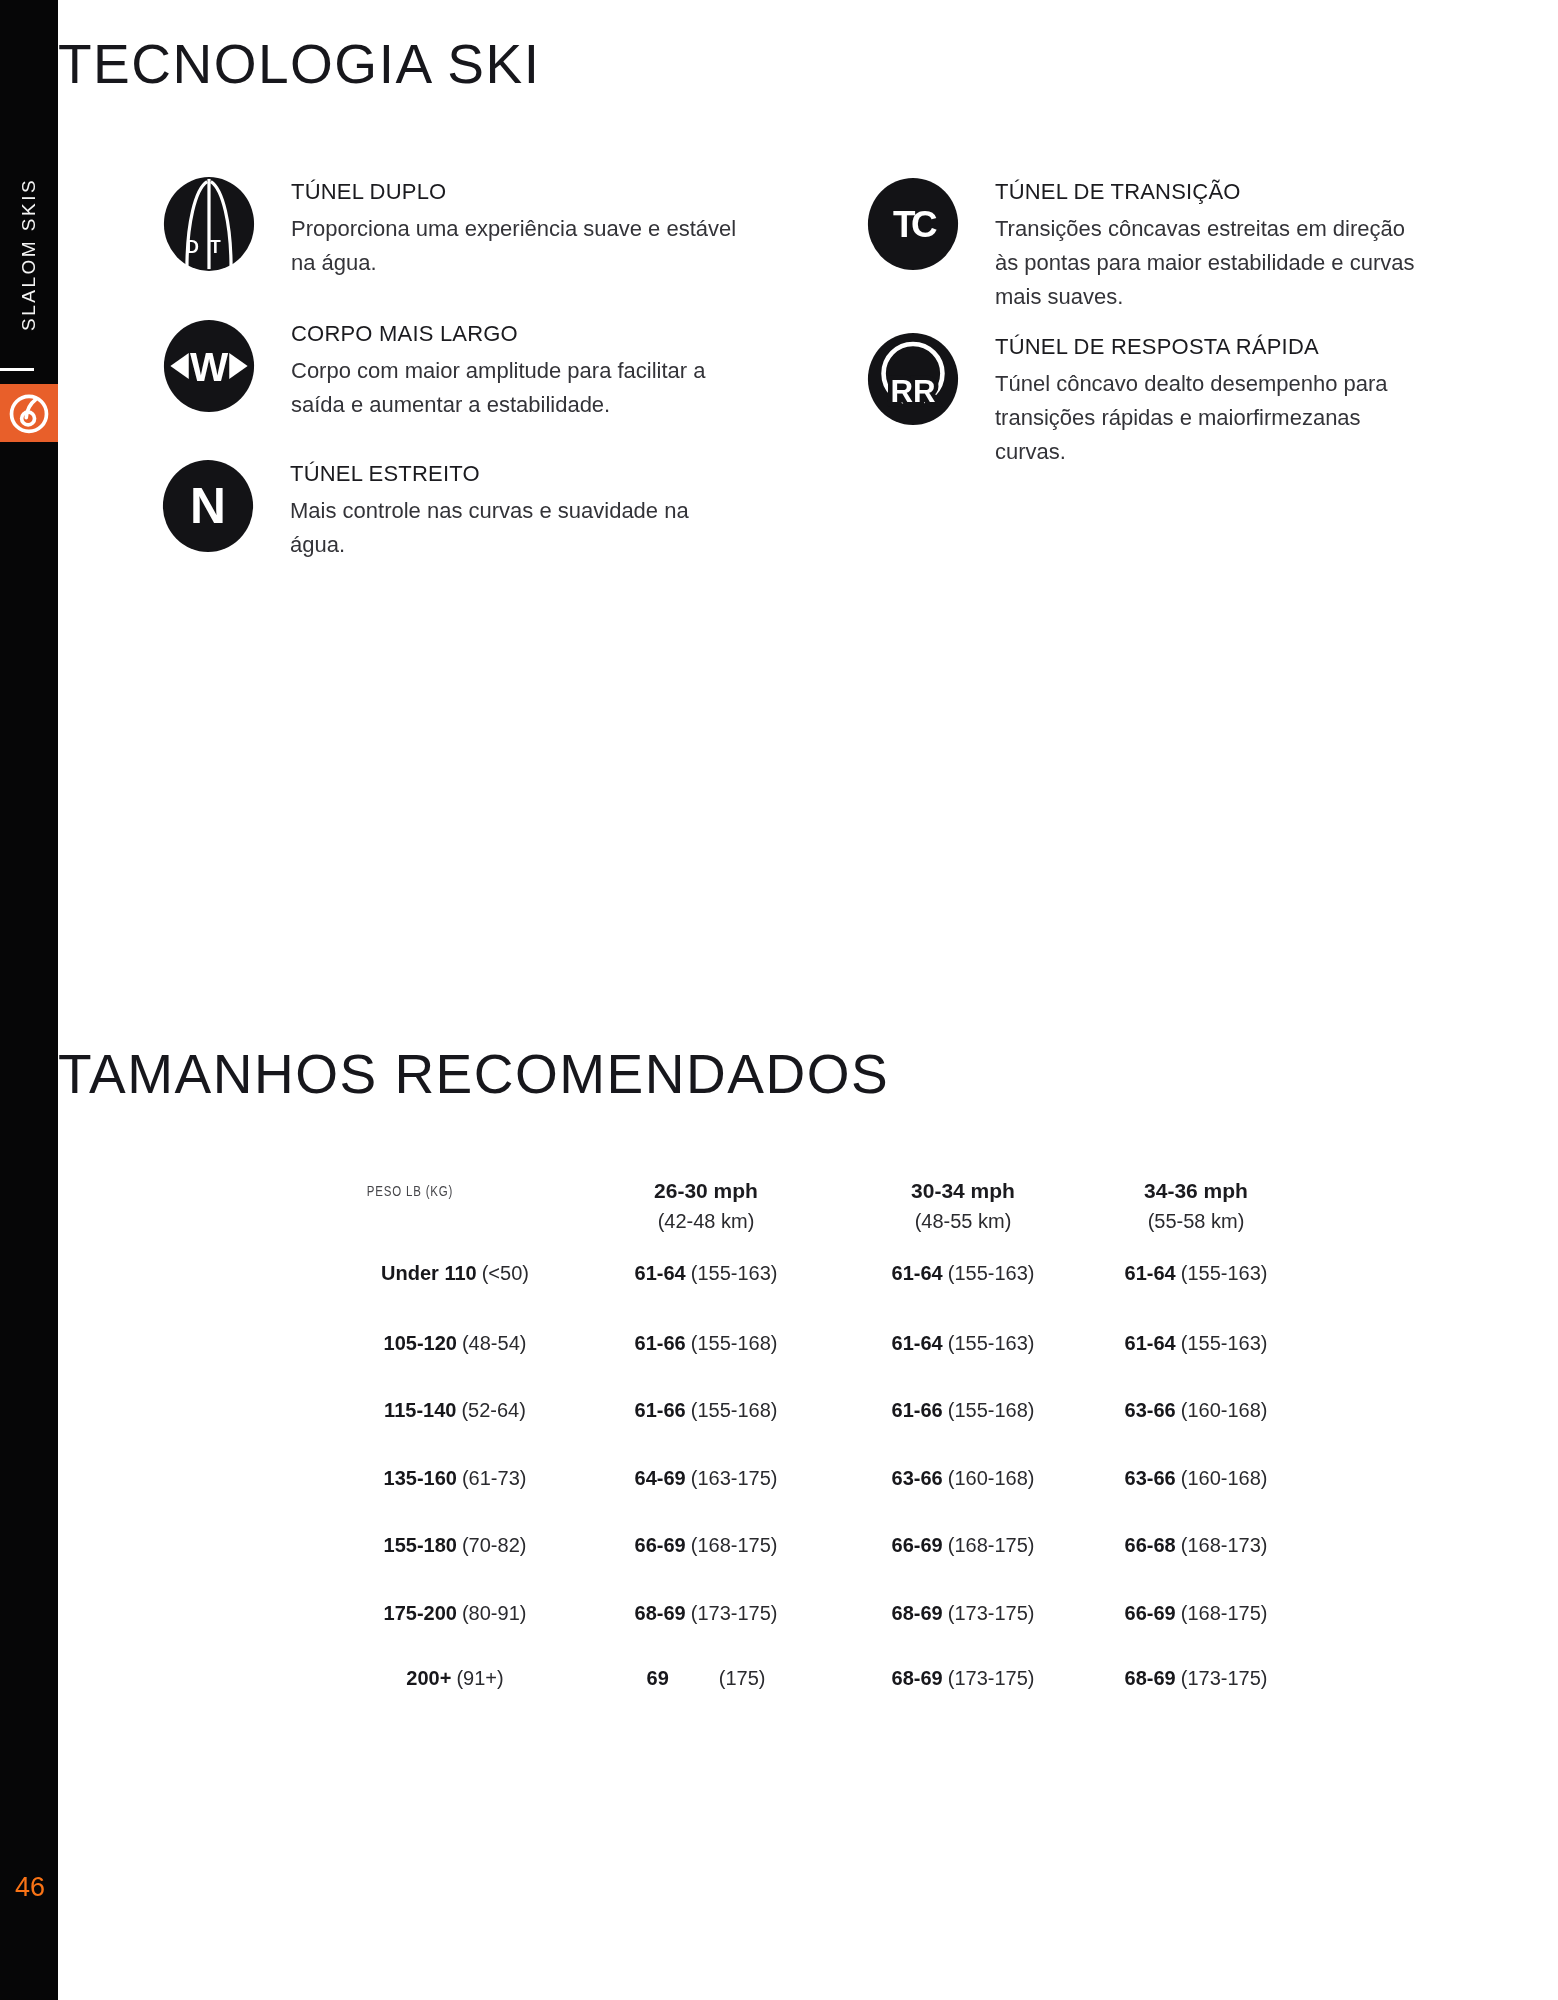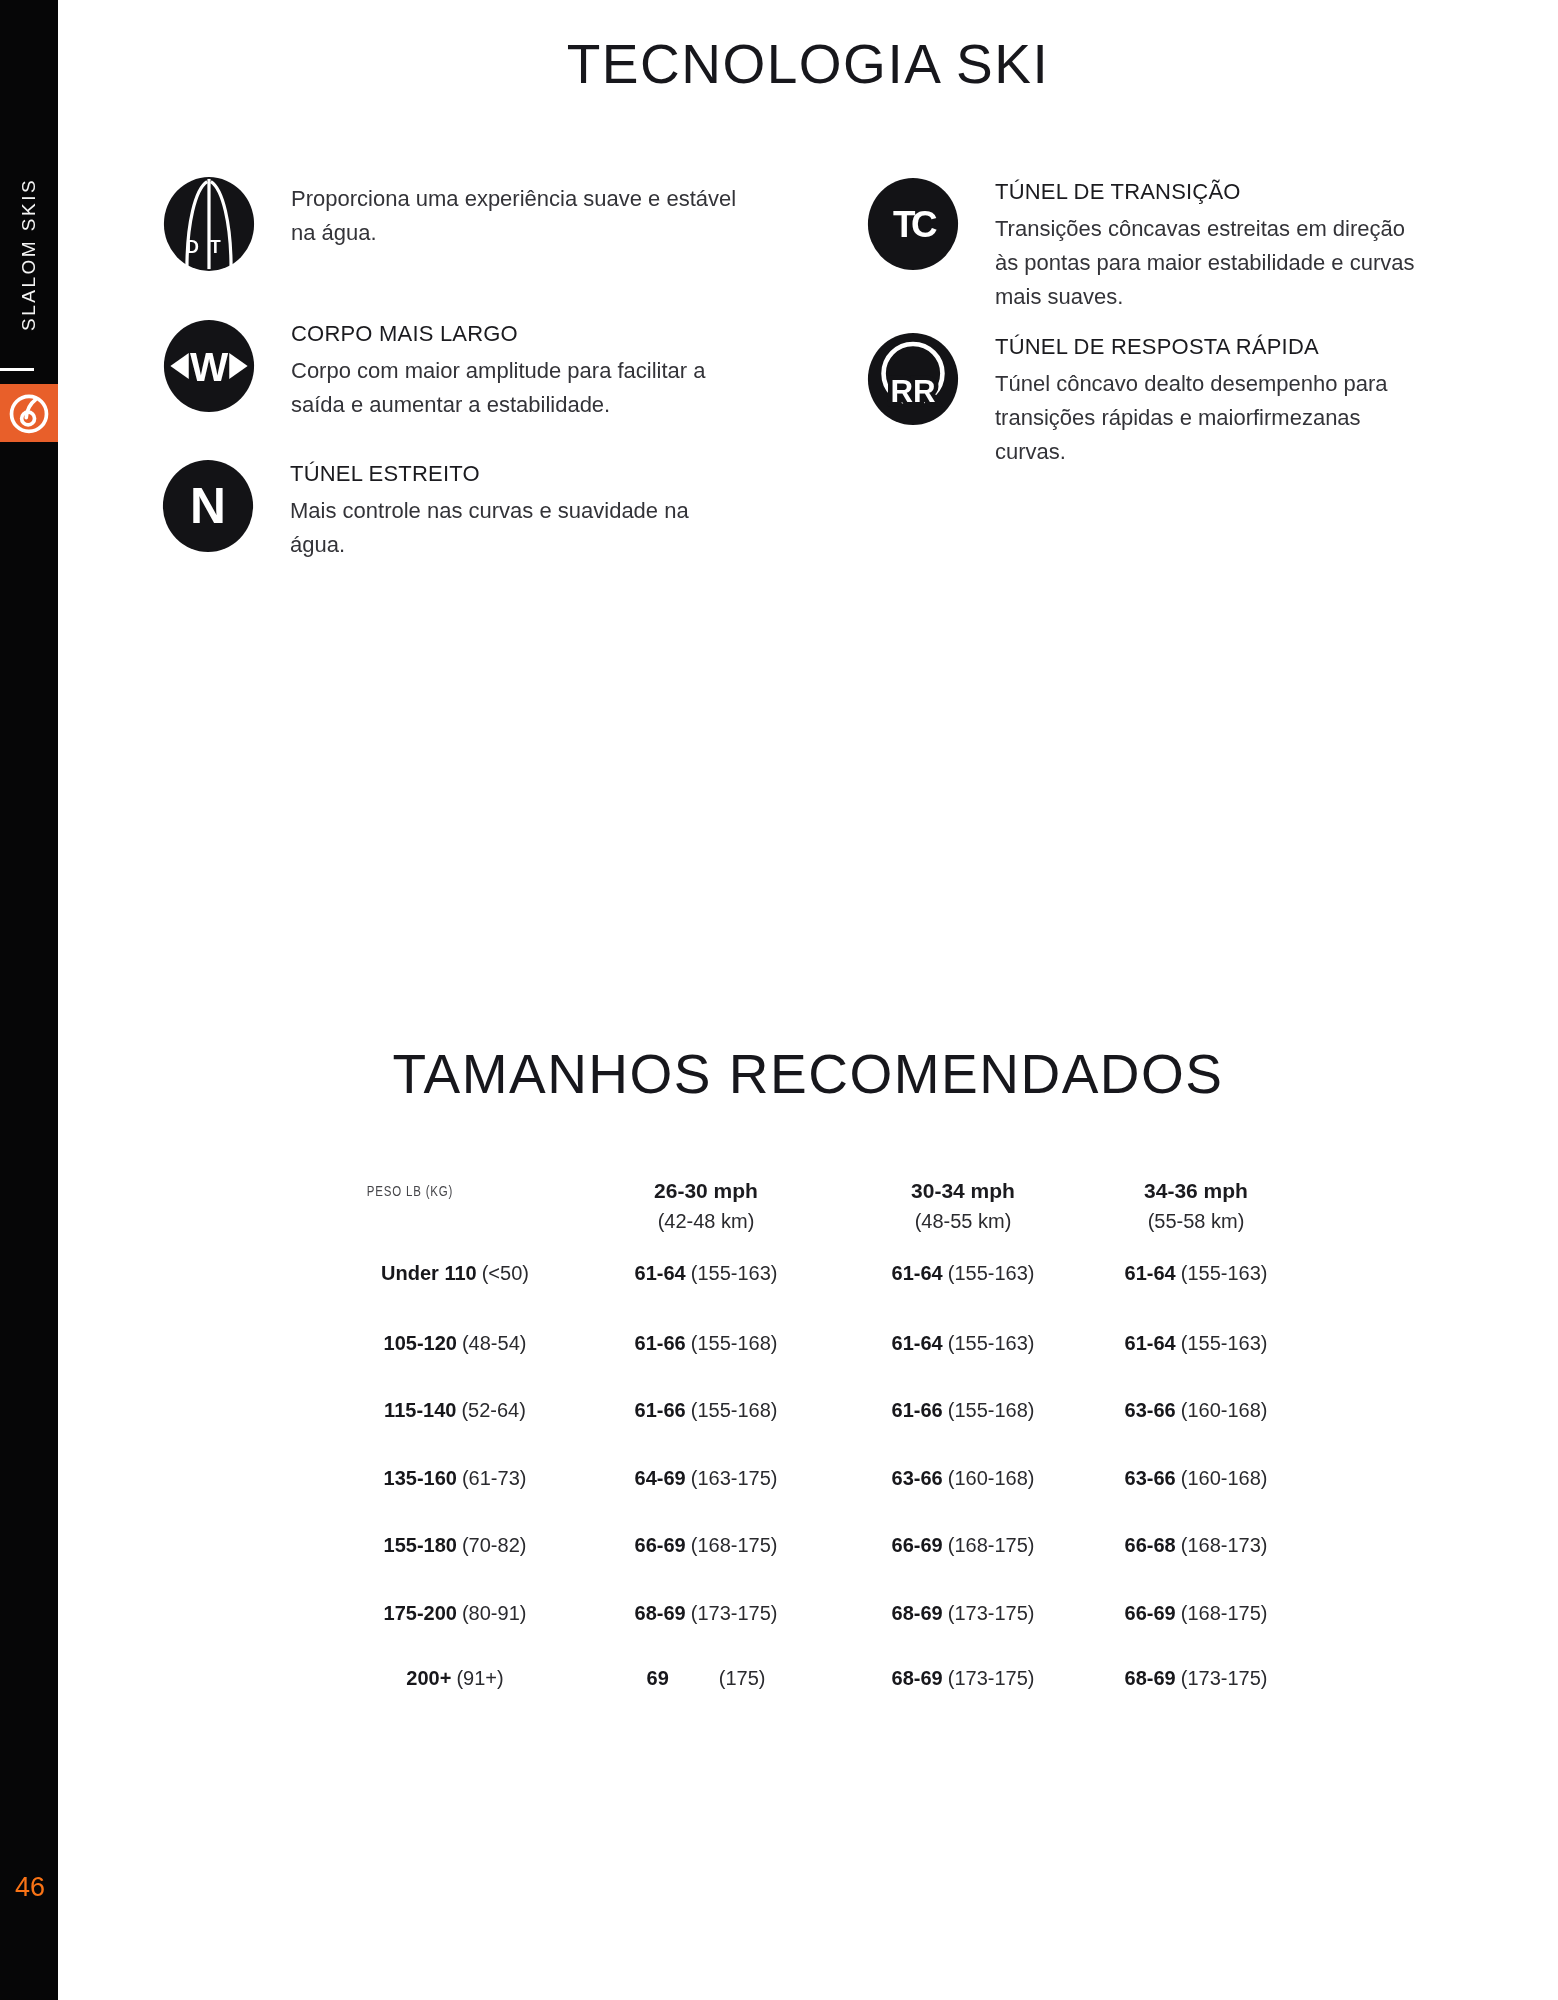--- a/index.html
+++ b/index.html
@@ -13,21 +13,21 @@
     position:absolute;left:0;top:168px;width:58px;height:172px;
     display:flex;align-items:center;justify-content:center;
     writing-mode:vertical-rl;transform:rotate(180deg);
     color:#f4f4f4;font-size:19px;letter-spacing:2.5px;font-weight:400;
   }
   .sb-divider{position:absolute;left:0;top:368px;width:34px;height:3px;background:#ffffff;}
   .brand-box{position:absolute;left:0;top:384px;width:58px;height:58px;display:flex;align-items:center;justify-content:center;}
   .brand-box svg{width:46px;height:46px;}
   .page-num{position:absolute;left:15px;top:1872px;color:#f97316;font-size:27px;font-weight:400;}
   
-  .big-title{position:absolute;left:58px;right:0;text-align:center;font-weight:400;color:#17171c;letter-spacing:1.5px;font-size:55px;line-height:60px;}
+  .big-title{position:absolute;left:58px;right:0;text-align:left;font-weight:400;color:#17171c;letter-spacing:1.5px;font-size:55px;line-height:60px;}
   .t-tech{top:34px;}
   .t-sizes{top:1006px;margin-top:38px;}
   
   .ti{position:absolute;display:flex;align-items:flex-start;}
   .ti .ic{flex:0 0 92px;width:92px;height:96px;}
   .ti .ic svg{width:92px;height:96px;display:block;}
   .ti .tx{margin-left:36px;}
   .ti-1{left:163px;top:176px;} .ti-2{left:163px;top:318px;} .ti-3{left:162px;top:458px;}
   .ti-4{left:867px;top:176px;} .ti-5{left:867px;top:331px;}
   .ti-4 .tx,.ti-5 .tx{}
@@ -77,20 +77,21 @@
     <div class="ic">
       <svg viewBox="0 0 100 104">
         <ellipse cx="50" cy="52" rx="49" ry="51" fill="#131316"></ellipse>
         <path d="M26 101 C26 52 35 14 48 6" fill="none" stroke="#ffffff" stroke-width="3.5"></path>
         <path d="M52 6 C65 14 74 52 74 101" fill="none" stroke="#ffffff" stroke-width="3.5"></path>
         <path d="M50 3 L50 101" stroke="#ffffff" stroke-width="3.5"></path>
         <text class="ic-letter" x="50" y="84" font-size="19" letter-spacing="12">DT</text>
       </svg>
     </div>
     <div class="tx">
+      <div class="ti-title">TÚNEL DUPLO</div>
       <div class="ti-body">Proporciona uma experiência suave e estável
 na água.</div>
     </div>
   </div>
 
   <div class="ti ti-2">
     <div class="ic">
       <svg viewBox="0 0 100 104">
         <ellipse cx="50" cy="52" rx="49" ry="50" fill="#131316"></ellipse>
         <polygon points="8,52 28,38 28,66" fill="#ffffff"></polygon>

